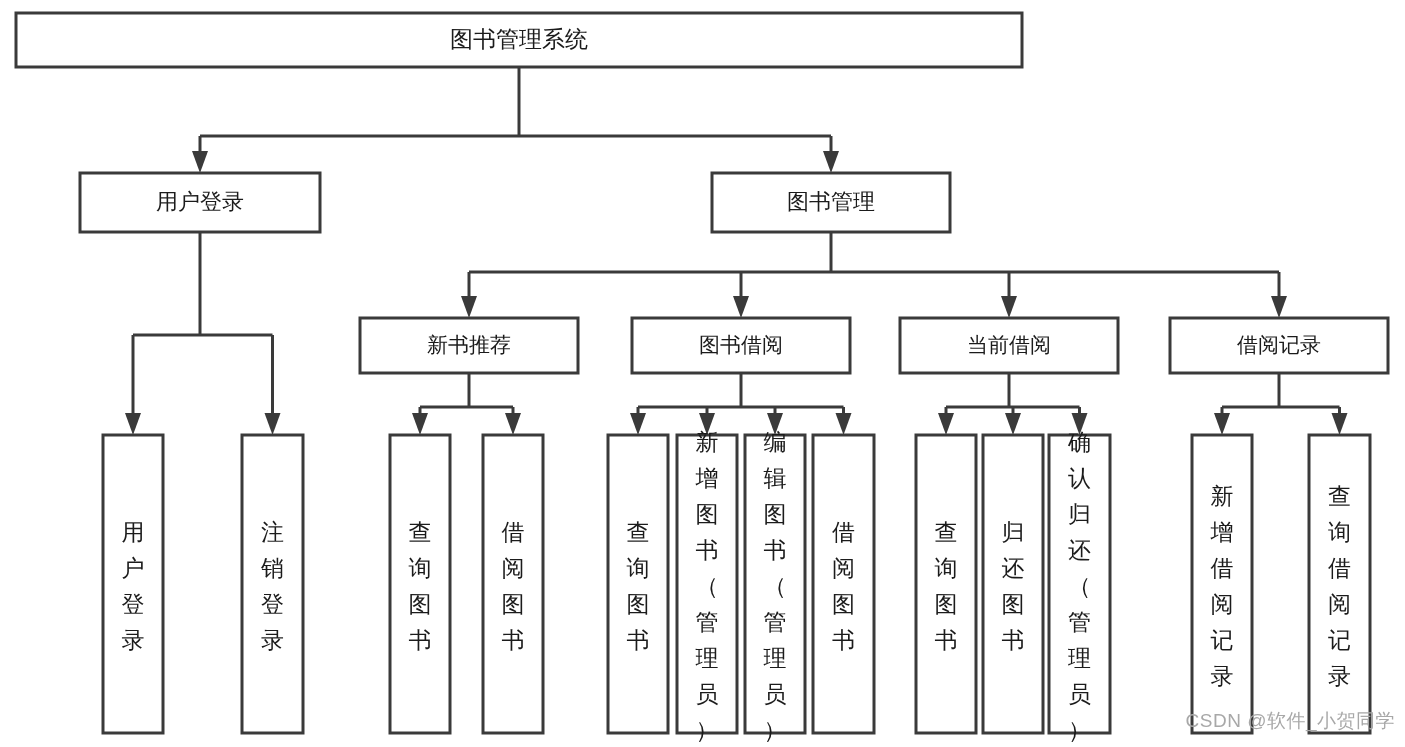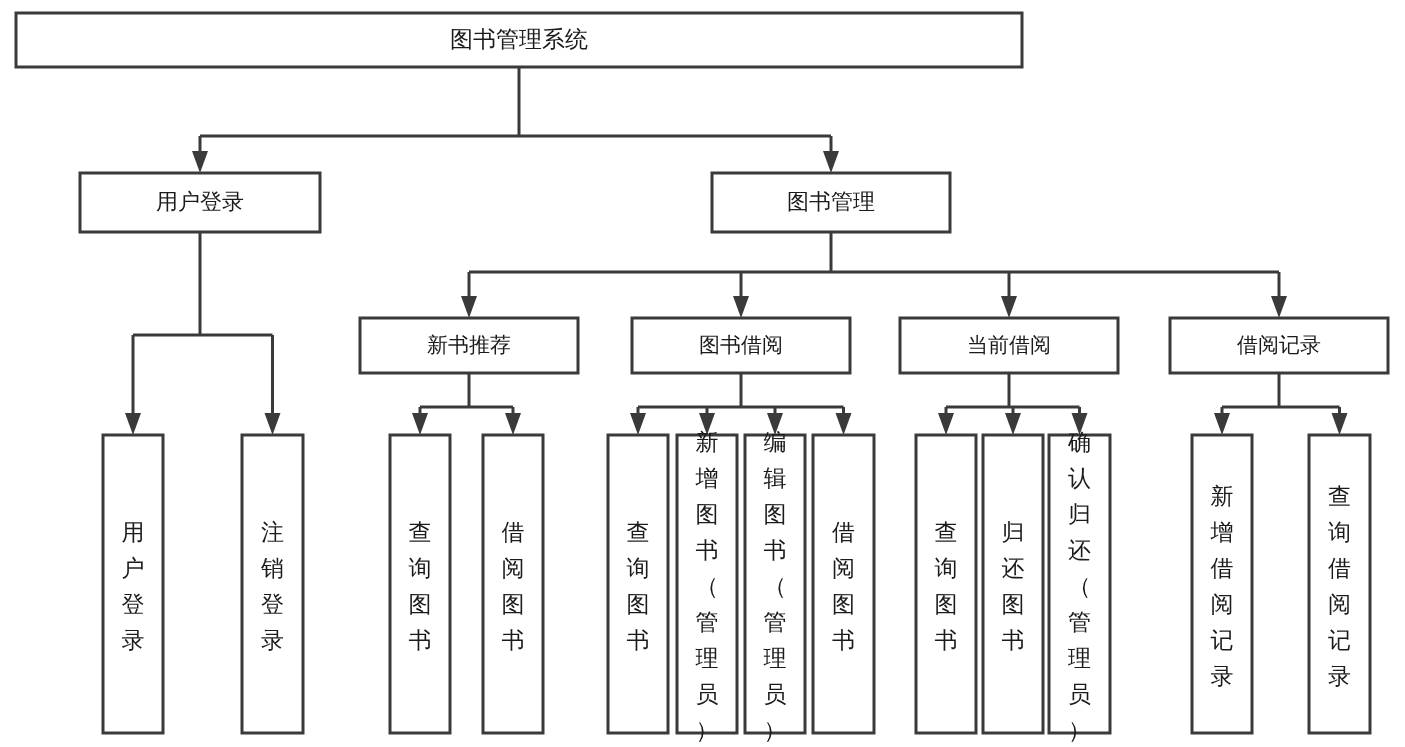--- a/index.html
+++ b/index.html
@@ -130,13 +130,14 @@
         <text x="1013" y="540.08" class="leaf-label"><tspan x="1013" dy="0">归</tspan><tspan x="1013" dy="36">还</tspan><tspan x="1013" dy="36">图</tspan><tspan x="1013" dy="36">书</tspan></text>
         <rect x="1049" y="435" width="61" height="298" class="node-box"></rect>
         <text x="1079.5" y="450.08" class="leaf-label"><tspan x="1079.5" dy="0">确</tspan><tspan x="1079.5" dy="36">认</tspan><tspan x="1079.5" dy="36">归</tspan><tspan x="1079.5" dy="36">还</tspan><tspan x="1079.5" dy="36">（</tspan><tspan x="1079.5" dy="36">管</tspan><tspan x="1079.5" dy="36">理</tspan><tspan x="1079.5" dy="36">员</tspan><tspan x="1079.5" dy="36">）</tspan></text>
         <rect x="1192" y="435" width="60" height="298" class="node-box"></rect>
         <text x="1222" y="504.08" class="leaf-label"><tspan x="1222" dy="0">新</tspan><tspan x="1222" dy="36">增</tspan><tspan x="1222" dy="36">借</tspan><tspan x="1222" dy="36">阅</tspan><tspan x="1222" dy="36">记</tspan><tspan x="1222" dy="36">录</tspan></text>
         <rect x="1309" y="435" width="61" height="298" class="node-box"></rect>
         <text x="1339.5" y="504.08" class="leaf-label"><tspan x="1339.5" dy="0">查</tspan><tspan x="1339.5" dy="36">询</tspan><tspan x="1339.5" dy="36">借</tspan><tspan x="1339.5" dy="36">阅</tspan><tspan x="1339.5" dy="36">记</tspan><tspan x="1339.5" dy="36">录</tspan></text>
       </g>
   </svg>
 
+  <div class="watermark">CSDN @软件_小贺同学</div>
 </div>
 
 </body></html>

